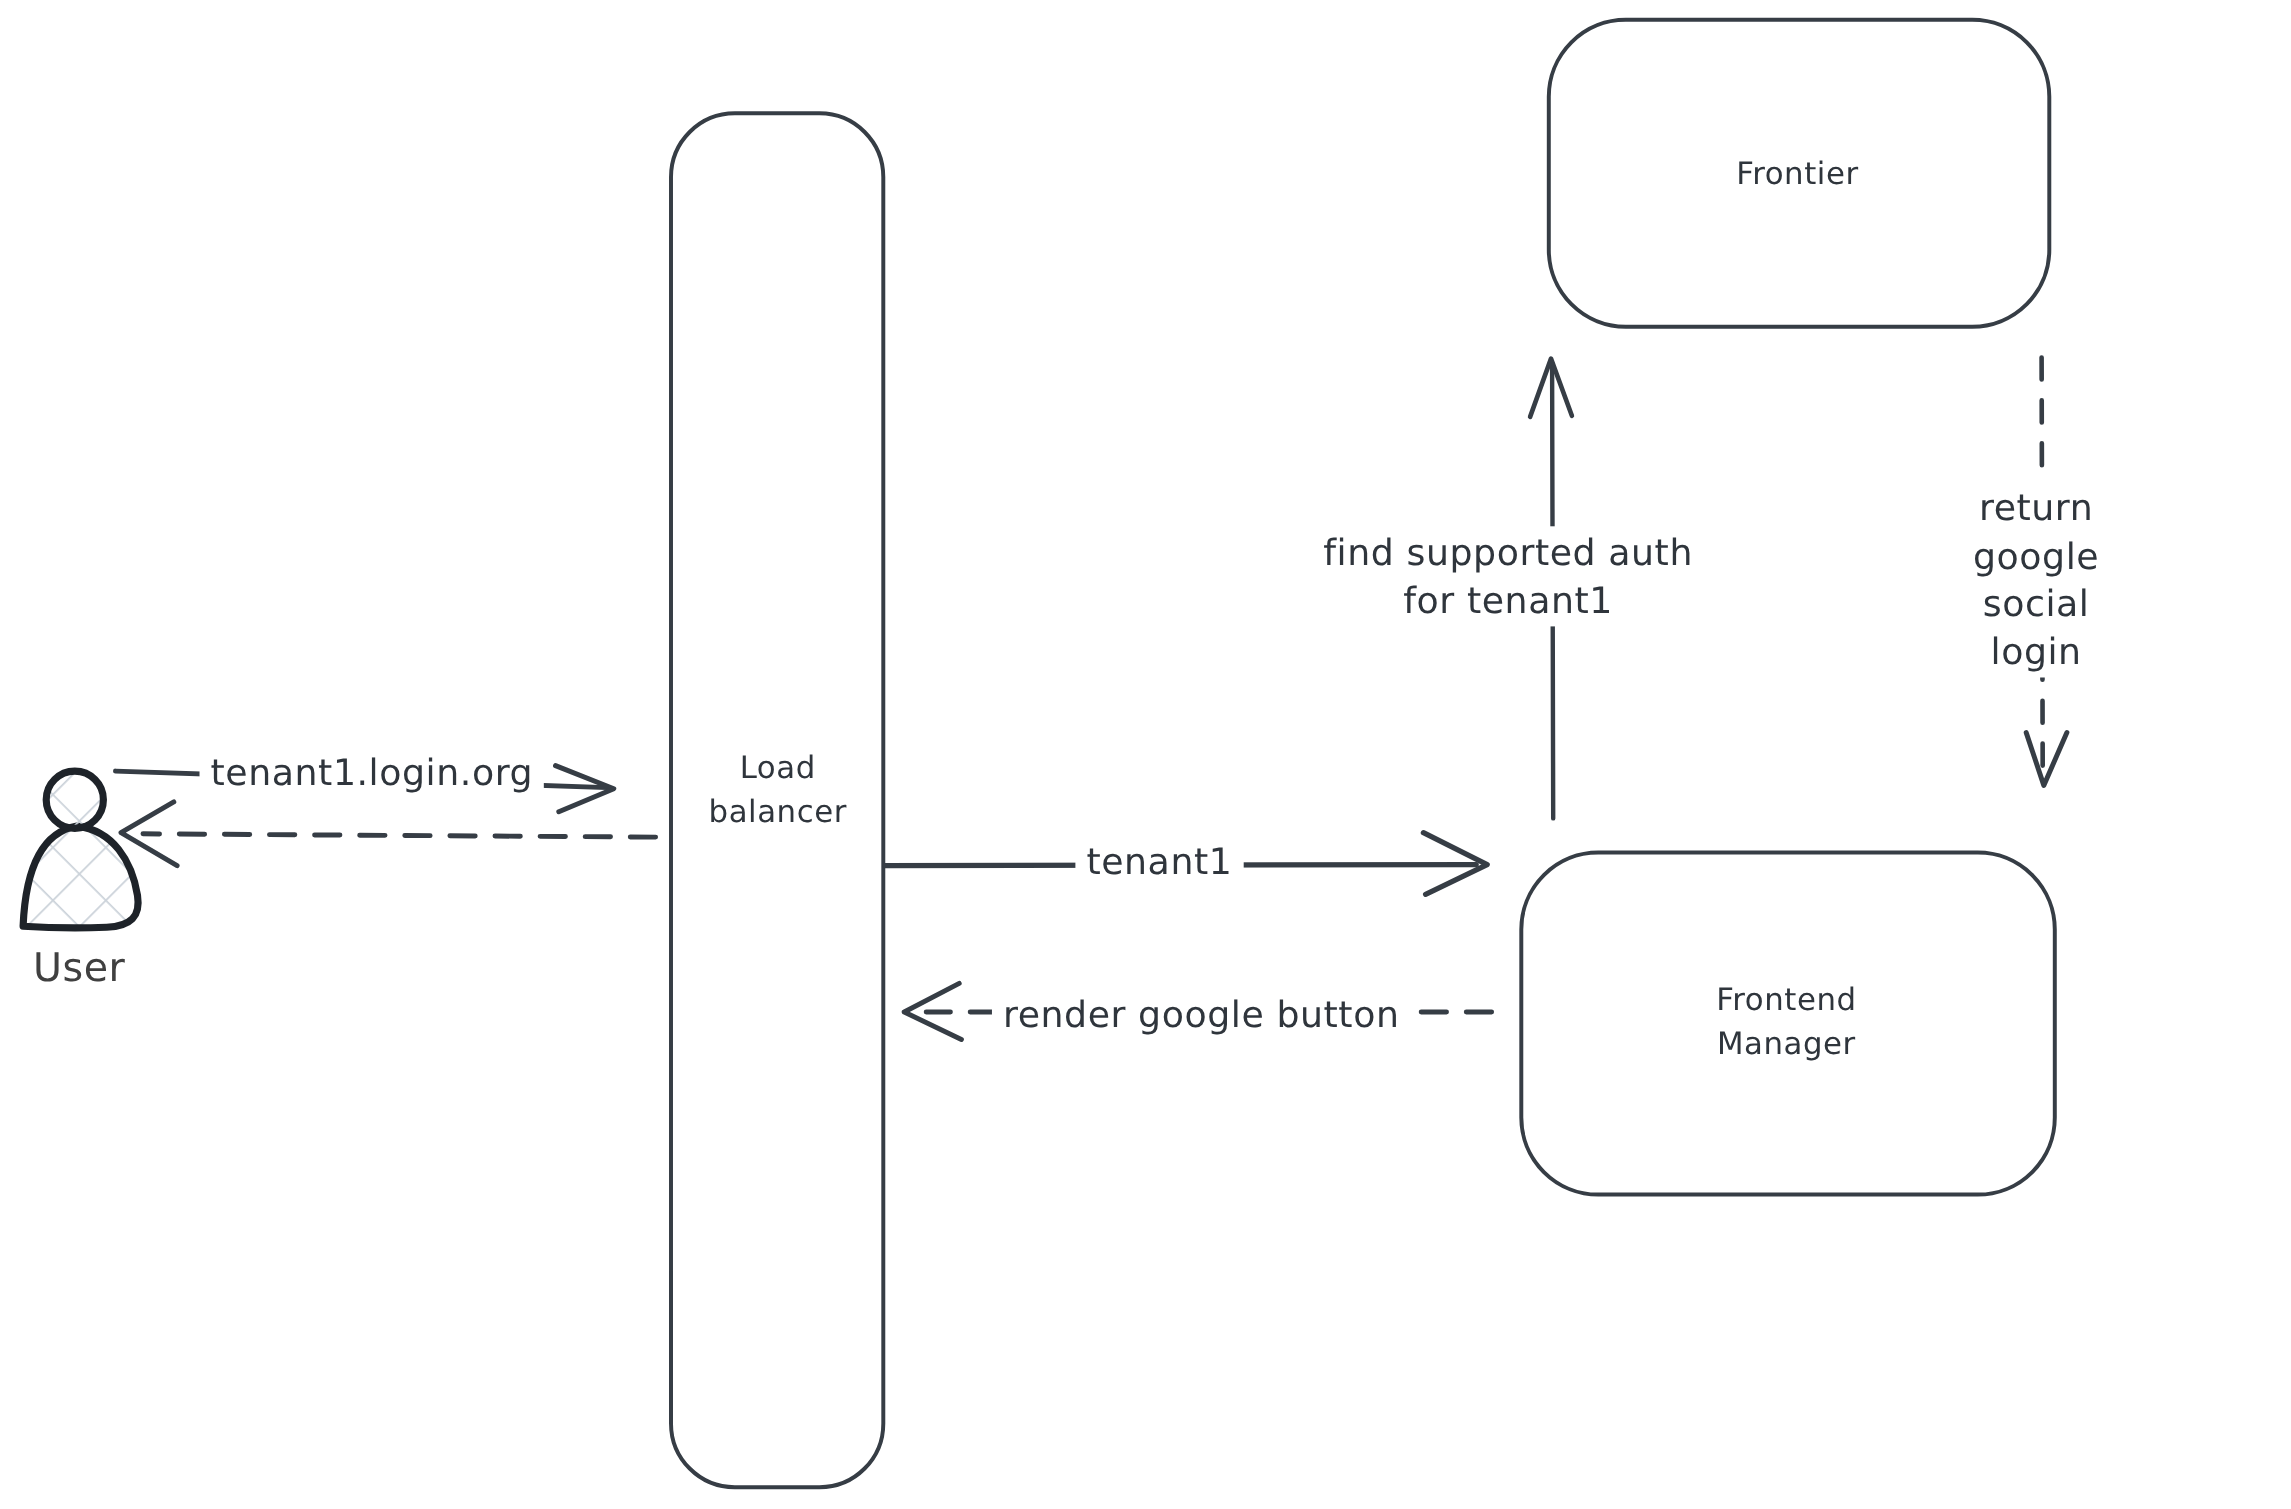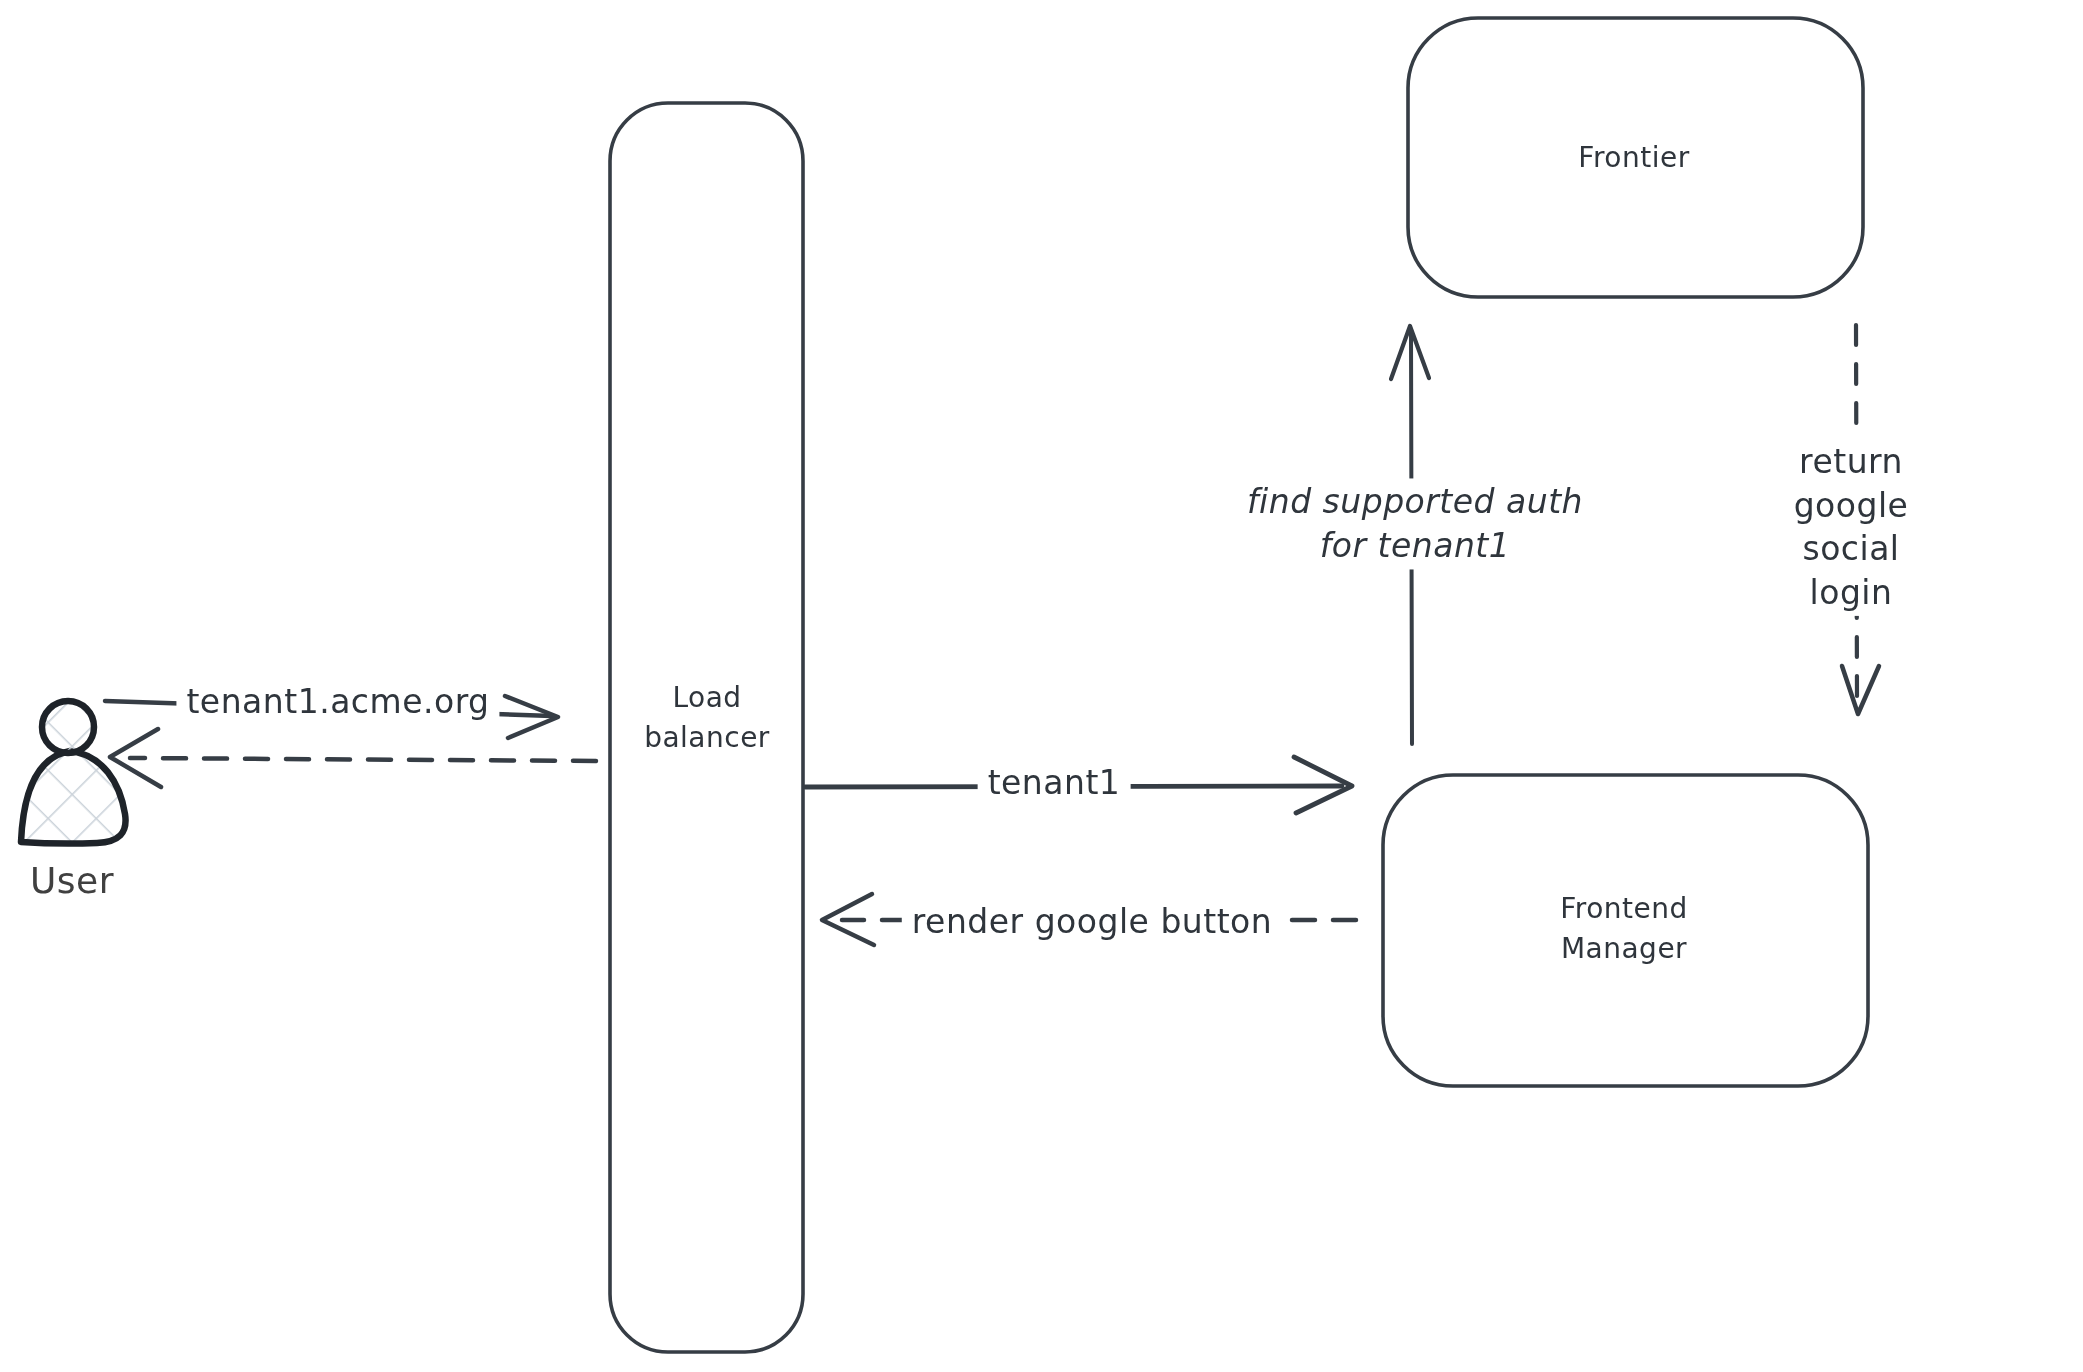--- a/index.html
+++ b/index.html
@@ -112,25 +112,25 @@
   <div class="label actor-label" style="left:72px; top:881px;">User</div>
 
   <div class="label node-label" style="left:707px; top:718px;">Load
 balancer</div>
 
   <div class="label node-label" style="left:1634px; top:158px;">Frontier</div>
 
   <div class="label node-label" style="left:1624px; top:929px;">Frontend
 Manager</div>
 
-  <div class="label edge-label" style="left:338px; top:702px;">tenant1.acme.org</div>
+  <div class="label edge-label" style="left:338px; top:702px;">tenant1.login.org</div>
 
   <div class="label edge-label" style="left:1054px; top:783px;">tenant1</div>
 
   <div class="label edge-label" style="left:1092px; top:922px;">render google button</div>
 
-  <div class="label edge-label" style="left:1415px; top:524px;font-style:italic;">find supported auth
+  <div class="label edge-label" style="left:1371px; top:524px;">find supported auth
 for tenant1</div>
 
   <div class="label edge-label" style="left:1851px; top:527px;">return google social
 login</div>
 
 </div>
 
 </body></html>

